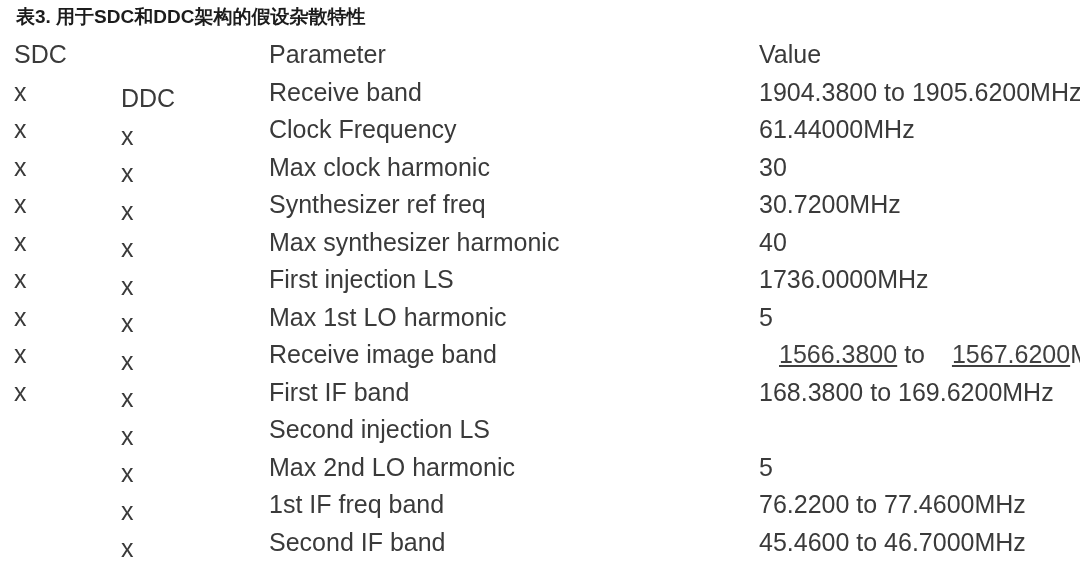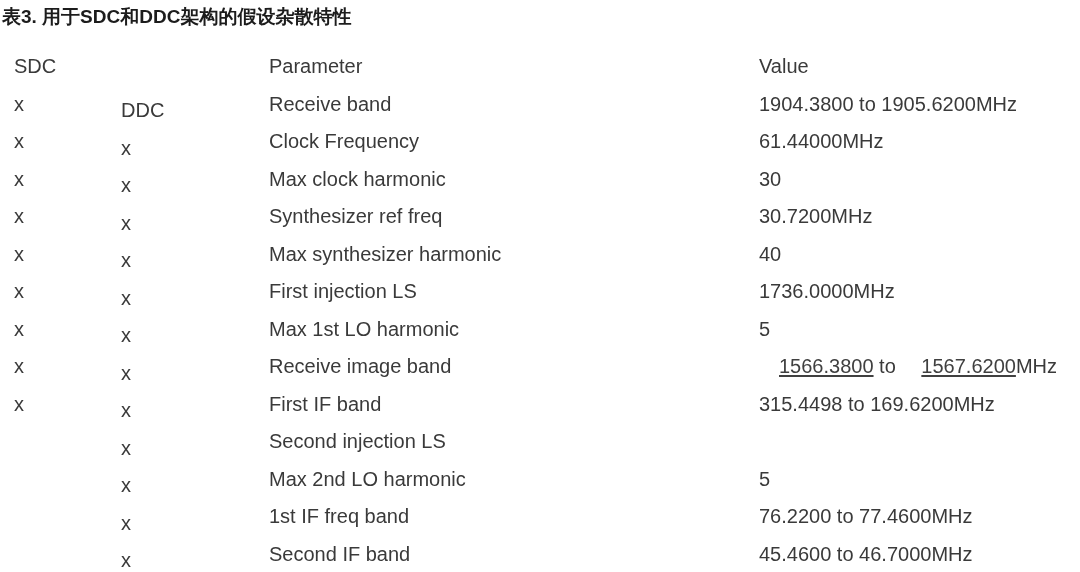--- a/index.html
+++ b/index.html
@@ -19,21 +19,21 @@
     position: absolute;
     left: 0;
     top: 0;
     width: 1080px;
   }
   .table-title {
     font-size: 19px;
     font-weight: bold;
     color: #1c1c1c;
     letter-spacing: 0px;
-    padding: 4px 0 2px 2px;
+    padding: 4px 0 2px 16px;
     line-height: 26px;
     white-space: nowrap;
   }
 
   .mark {
     font-size: 19px;
     color: #3a3a3a;
   }
   a.freq-link {
     color: #404040;
@@ -43,23 +43,23 @@
   }
   .val-plain { color: #3a3a3a; }
 
   
   .row {
     position: relative;
     height: 37.5px;
   }
   .c {
     position: absolute;
-    top: 16px;
+    top: 4px;
     line-height: 37.5px;
-    font-size: 20px;
+    font-size: 25px;
     white-space: nowrap;
   }
   .c-sdc   { left: 14px; }
   .c-ddc   { left: 121px; margin-top: 44px; }
   .c-param { left: 229px; margin-left: 40px; }
   .c-value { left: 759px; }
   .hdr .c { color: #3a3a3a; }
 </style>
 </head>
 <body>
@@ -121,21 +121,21 @@
       <div class="row">
         <span class="c c-sdc mark">x</span>
         <span class="c c-ddc mark">x</span>
         <span class="c c-param">Receive image band</span>
         <span class="c c-value"><a class="freq-link" href="#">1566.3800</a><span class="val-plain"> to </span><a class="freq-link" href="#">1567.6200</a><span class="val-plain">MHz</span></span>
       </div>
       <div class="row">
         <span class="c c-sdc mark">x</span>
         <span class="c c-ddc mark">x</span>
         <span class="c c-param">First IF band</span>
-        <span class="c c-value"><span class="val-plain">315.4498 to 169.6200MHz</span></span>
+        <span class="c c-value"><span class="val-plain">168.3800 to 169.6200MHz</span></span>
       </div>
       <div class="row">
         <span class="c c-sdc mark"></span>
         <span class="c c-ddc mark">x</span>
         <span class="c c-param">Second injection LS</span>
       </div>
       <div class="row">
         <span class="c c-sdc mark"></span>
         <span class="c c-ddc mark">x</span>
         <span class="c c-param">Max 2nd LO harmonic</span>

